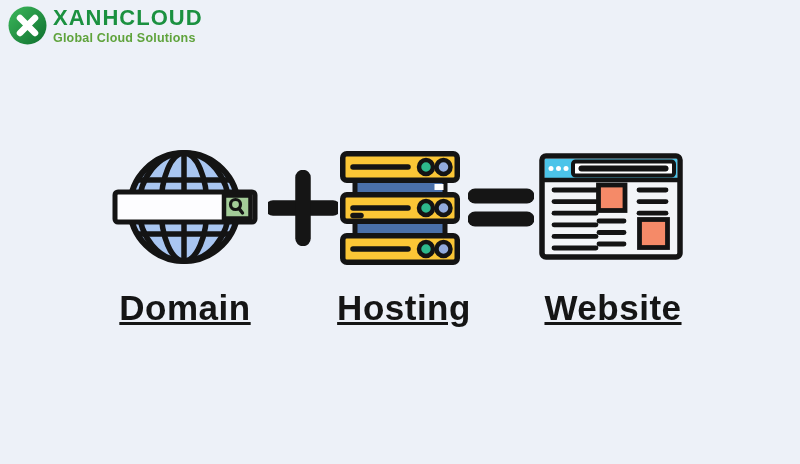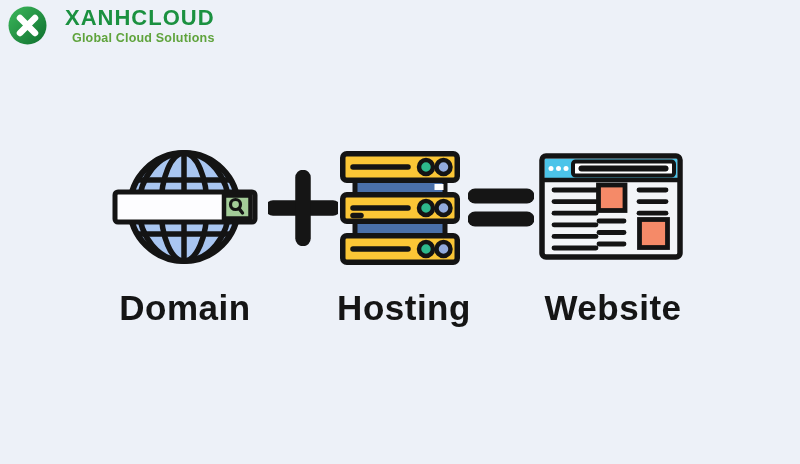--- a/index.html
+++ b/index.html
@@ -4,45 +4,45 @@
 <style>
   * { margin:0; padding:0; box-sizing:border-box; }
   html,body { width:800px; height:464px; overflow:hidden; }
   body {
     background:#edf1f8;
     font-family:"Liberation Sans","DejaVu Sans",sans-serif;
   }
   .stage { position:relative; width:800px; height:464px; }
 
   
-  .logo { position:absolute; left:8px; top:6px; display:flex; align-items:center; gap:18px; }
+  .logo { position:absolute; left:8px; top:6px; display:flex; align-items:center; gap:6px; }
   .logo-mark { width:39px; height:39px; display:block; }
   .logo-text { display:flex; flex-direction:column; }
   .brand {
     font-size:22px; font-weight:800; letter-spacing:1px;
     color:#1b9140; line-height:1.0;
   }
   .tagline {
     font-size:12.5px; font-weight:700; letter-spacing:0.2px;
-    color:#5fa33c; margin-top:2px;text-align:right;
+    color:#5fa33c; margin-top:2px;
   }
 
   
   .icon { position:absolute; display:block; }
   #icon-domain  { left:112px; top:150px; width:146px; height:118px; }
   #icon-plus    { left:268px; top:170px; width:70px;  height:76px;  }
   #icon-hosting { left:340px; top:151px; width:120px; height:114px; }
   #icon-equals  { left:468px; top:186px; width:66px;  height:44px;  }
   #icon-website { left:539px; top:153px; width:144px; height:108px; }
 
   
   .lbl {
     position:absolute; top:289px; transform:translateX(-50%);
     font-size:35px; font-weight:800; letter-spacing:0.5px;
-    color:#151515; white-space:nowrap; line-height:1.1;
+    color:#151515; white-space:nowrap; line-height:1.1;text-decoration:underline;
   }
   #lbl-domain  { left:185px; }
   #lbl-hosting { left:404px;text-align:center; }
   #lbl-website { left:613px; }
 </style>
 </head>
 <body>
 
 <div class="stage">
 

